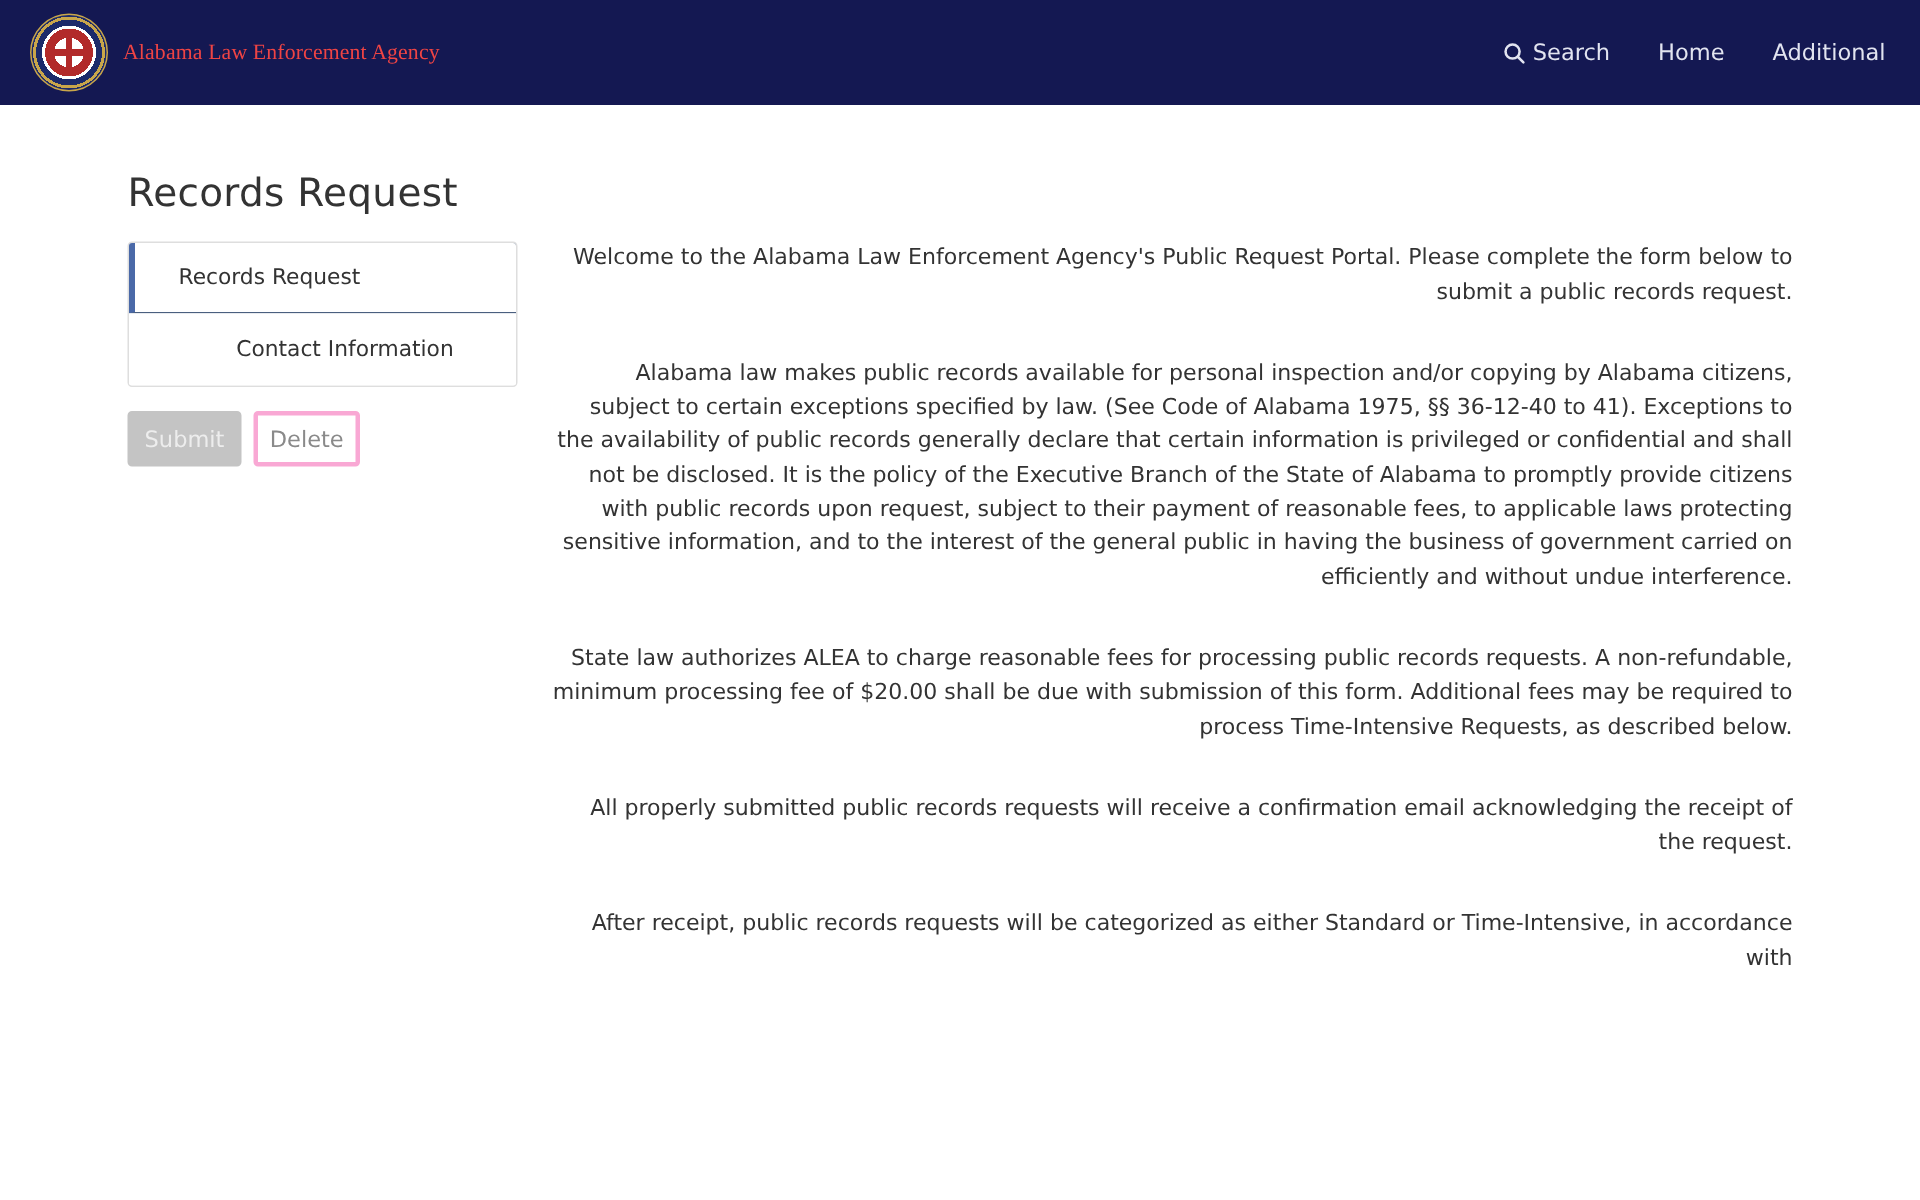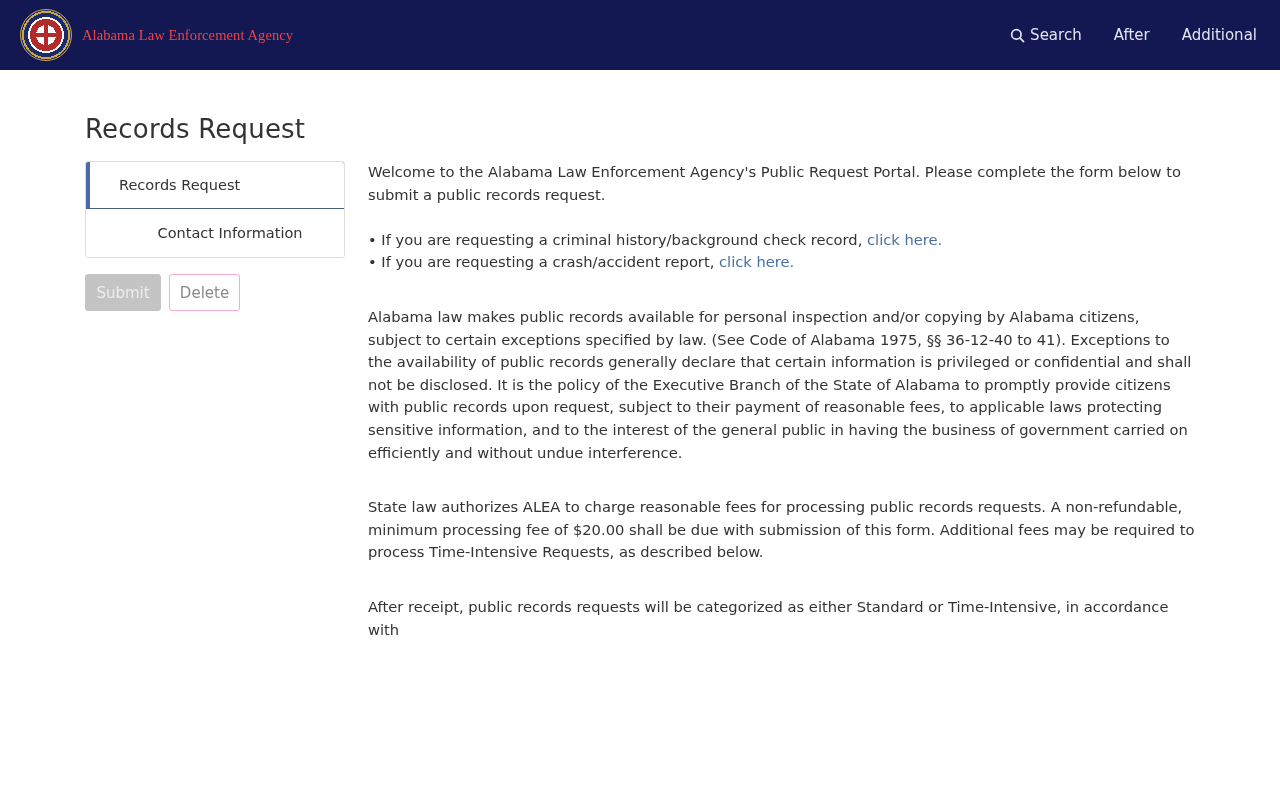--- a/index.html
+++ b/index.html
@@ -49,24 +49,24 @@
     .list-item.active {
       border: 1px solid #4a5f7f; border-left: 5px solid #4a69a8; padding-left: 29px;
       margin: -1px -1px 0 -1px; border-top-left-radius: 3px; border-top-right-radius: 3px;
     }
     .buttons { display: flex; gap: 8px; margin-top: 16px; }
     .btn {
       height: 37px; padding: 12px 12px; font-size: 15px; border-radius: 3px; font-family: inherit;
       display: inline-flex; align-items: center;
     }
     .btn-submit { background: #c4c4c4; color: #ededed; border: 1px solid #c4c4c4; width: 76px; justify-content: center; }
-    .btn-delete { background: #fff; color: #8a8a8a; border: 1px solid #f9a8d4; width: 71px; justify-content: center; }
+    .btn-delete { background: #fff; color: #8a8a8a; border: 3px solid #f9a8d4; width: 71px; justify-content: center; }
 
     .content { margin-left: 23px; width: 830px; font-size: 14.7px; line-height: 22.6px; color: #333; }
-    .content p { margin-bottom: 22.6px; }
+    .content p { margin-bottom: 22.6px; text-align: right; }
     .content p.tight { margin-bottom: 16px; margin-top: 32px; }
     .content b { font-weight: bold; color: #333; }
     .content a { color: #4a6fa5; text-decoration: none; }
     .bullets { margin-bottom: 16px; }
   </style>
 </head>
 <body>
 
 <header class="topbar">
   <a class="brand" href="#">
@@ -74,21 +74,21 @@
     <span class="brand-name">Alabama Law Enforcement Agency</span>
   </a>
   <nav class="nav">
     <a href="#">
       <svg viewBox="0 0 16 16" fill="none" stroke="#e2e4f0" stroke-width="1.8">
         <circle cx="6.8" cy="6.8" r="5"></circle>
           <line x1="10.5" y1="10.5" x2="14.5" y2="14.5" stroke-linecap="round"></line>
       </svg>
       <span>Search</span>
     </a>
-    <a href="#">After</a>
+    <a href="#">Home</a>
     <a href="#">Additional</a>
   </nav>
 </header>
 
 <main class="container">
   <h1 class="page-title">Records Request</h1>
 
   <div class="layout">
     <aside class="sidebar">
       <div class="list">
@@ -102,32 +102,25 @@
       <div class="buttons">
         <button class="btn btn-submit" disabled="">Submit</button>
         <button class="btn btn-delete">Delete</button>
       </div>
     </aside>
 
     <section class="content">
       <p>Welcome to the Alabama Law Enforcement Agency's Public Request Portal. Please complete the form below to submit a public records request.</p>
 
 
-      <div class="bullets">
-        <div>
-          <span>• If you are requesting a criminal history/background check record, </span><a href="#">click here.</a>
-        </div>
-        <div>
-          <span>• If you are requesting a crash/accident report, </span><a href="#">click here.</a>
-        </div>
-      </div>
 
 
       <p class="tight">Alabama law makes public records available for personal inspection and/or copying by Alabama citizens, subject to certain exceptions specified by law. (See Code of Alabama 1975, §§ 36-12-40 to 41). Exceptions to the availability of public records generally declare that certain information is privileged or confidential and shall not be disclosed. It is the policy of the Executive Branch of the State of Alabama to promptly provide citizens with public records upon request, subject to their payment of reasonable fees, to applicable laws protecting sensitive information, and to the interest of the general public in having the business of government carried on efficiently and without undue interference.</p>
 
 
       <p class="tight">State law authorizes ALEA to charge reasonable fees for processing public records requests. A non-refundable, minimum processing fee of $20.00 shall be due with submission of this form. Additional fees may be required to process Time-Intensive Requests, as described below.</p>
 
+      <p class="tight">All properly submitted public records requests will receive a confirmation email acknowledging the receipt of the request.</p>
 
       <p class="tight">After receipt, public records requests will be categorized as either Standard or Time-Intensive, in accordance with</p>
     </section>
   </div>
 </main>
 
 </body></html>

